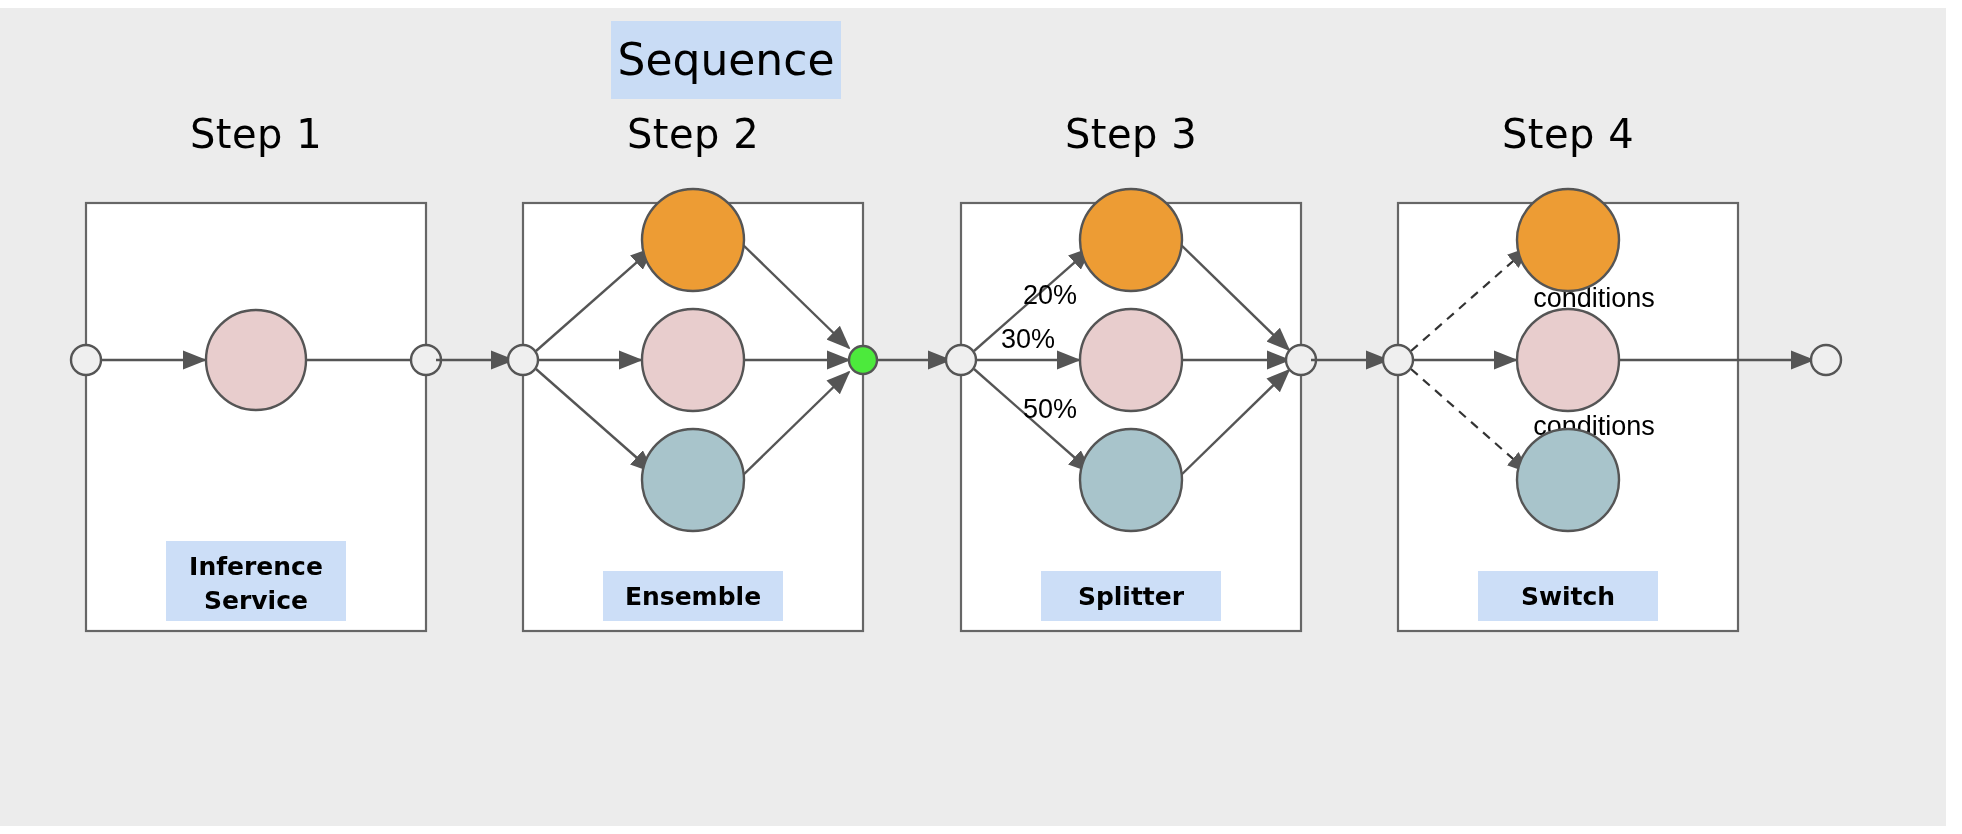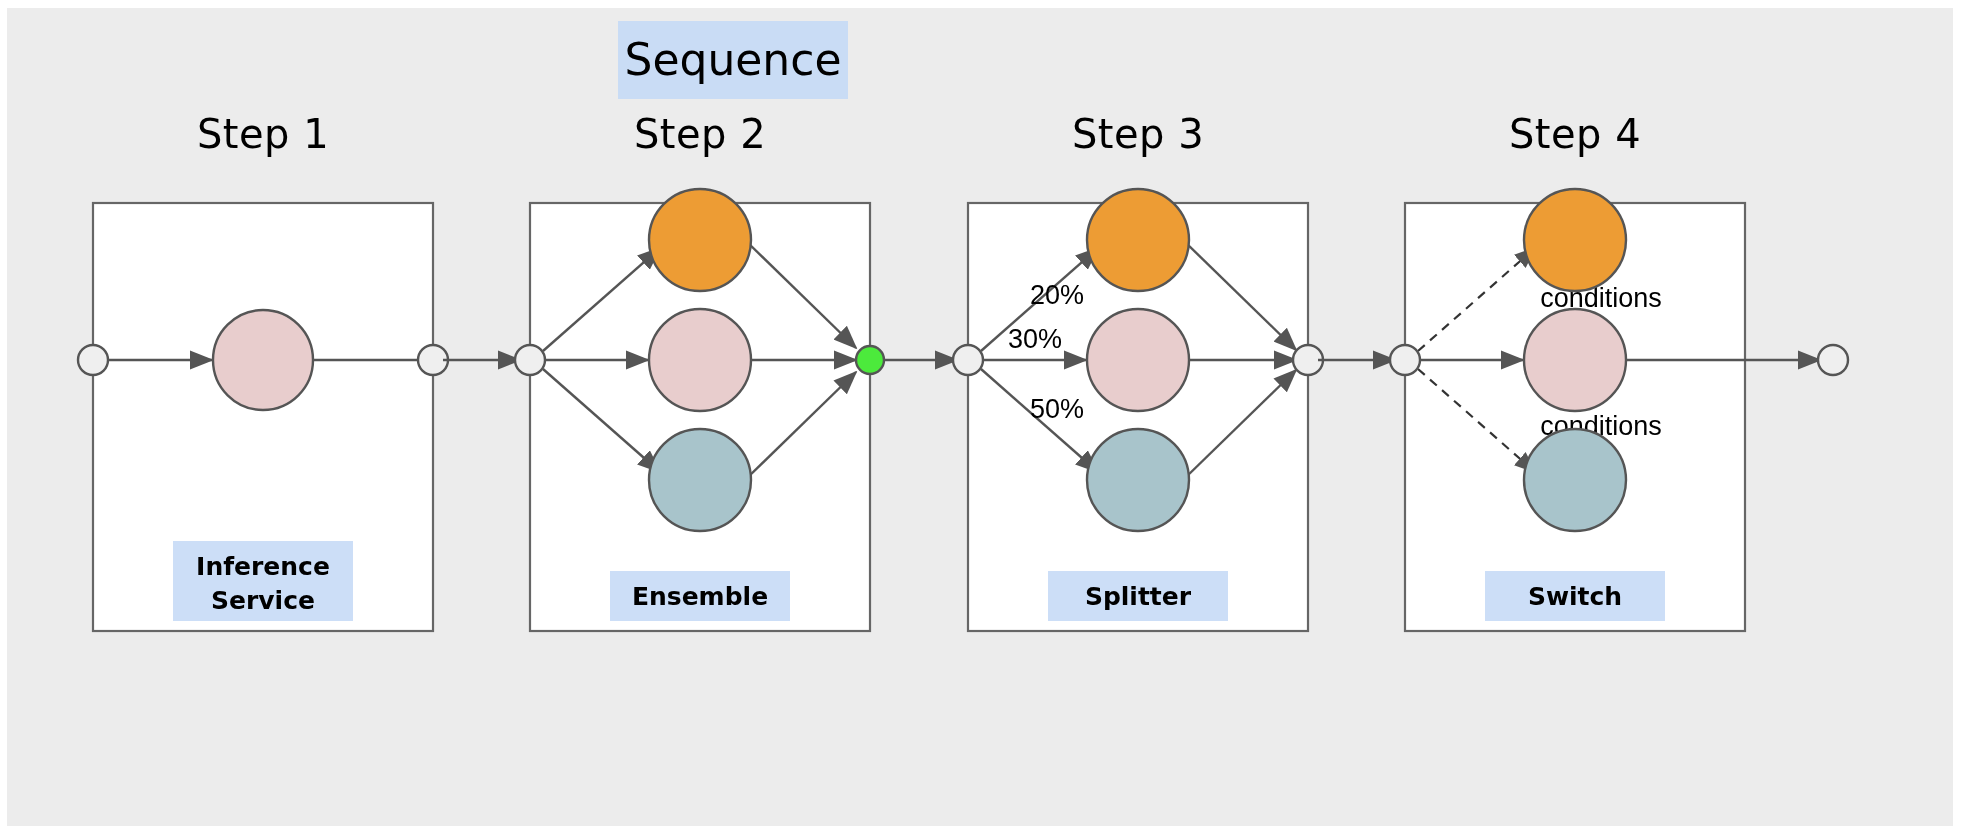--- a/index.html
+++ b/index.html
@@ -16,21 +16,21 @@
   #canvas-root {
     position: absolute;
     left: 0;
     top: 0;
     width: 1962px;
     height: 834px;
     background: #ffffff;
   }
   #diagram-surface {
     position: absolute;
-    left: 7px;
+    left: 0;
     top: 8px;
     width: 1946px;
     height: 818px;
     background: #ececec;
   }
   svg#diagram {
     display: block;
     width: 1946px;
     height: 818px;
   }

